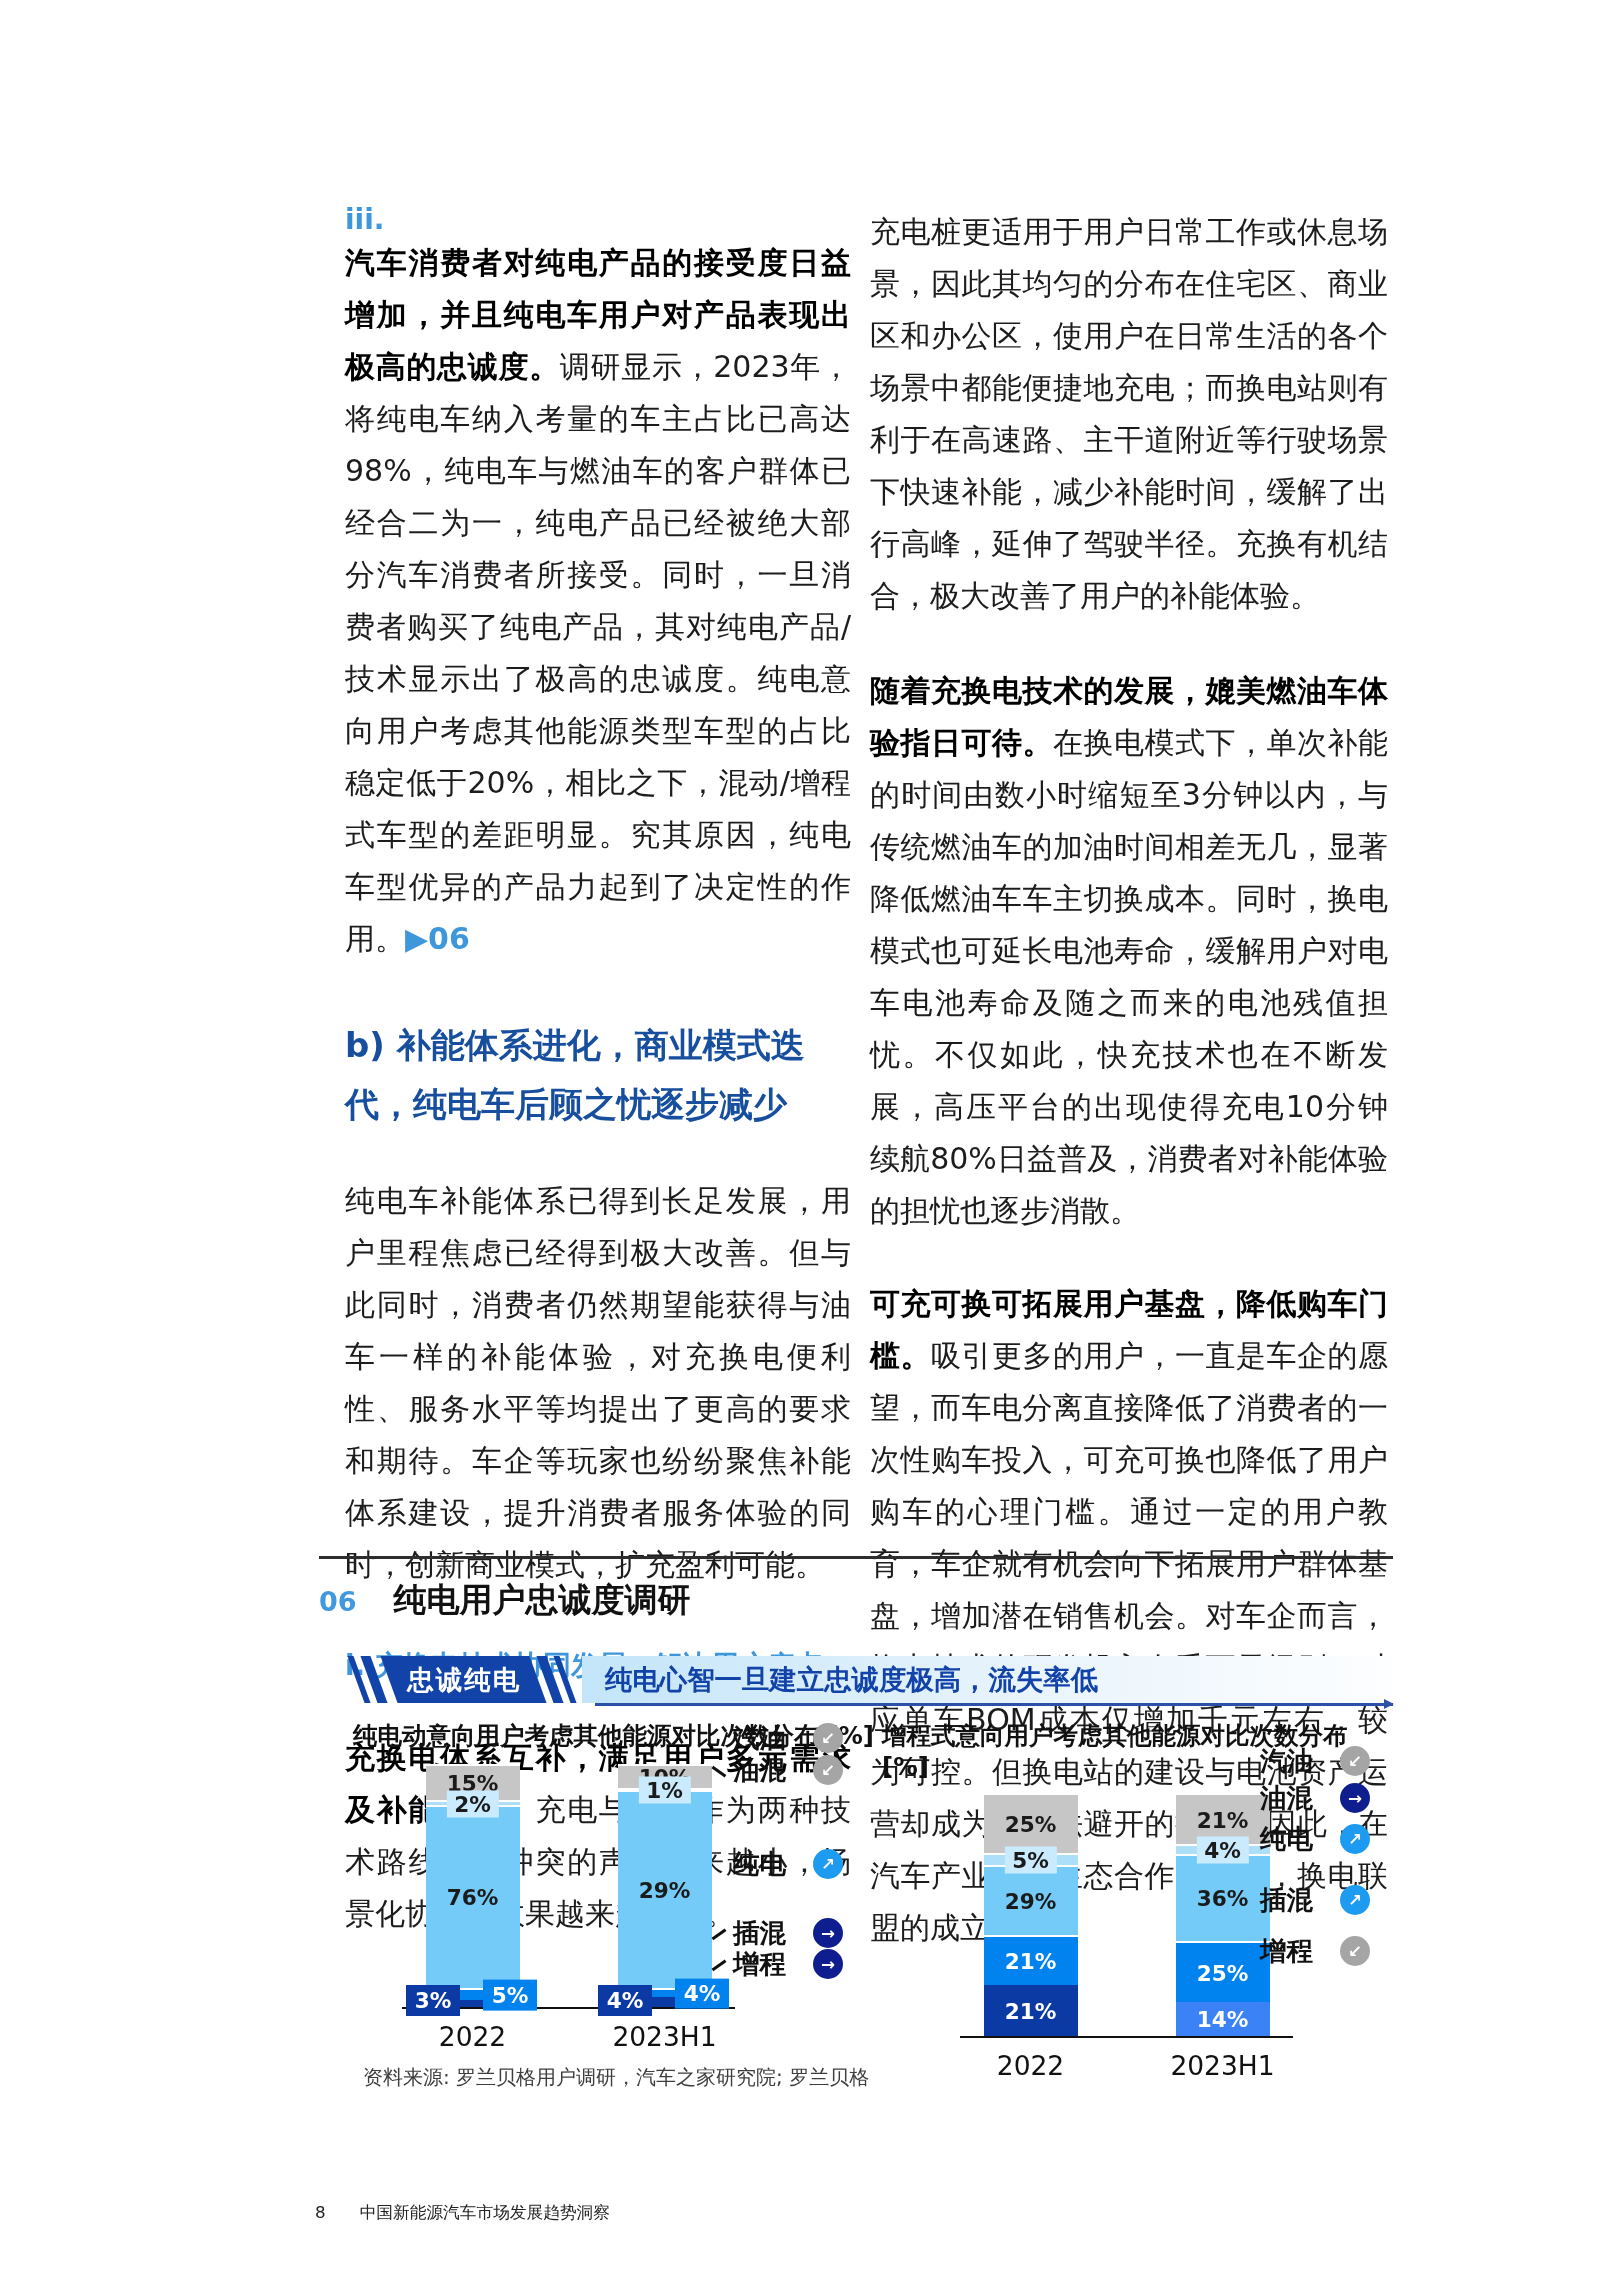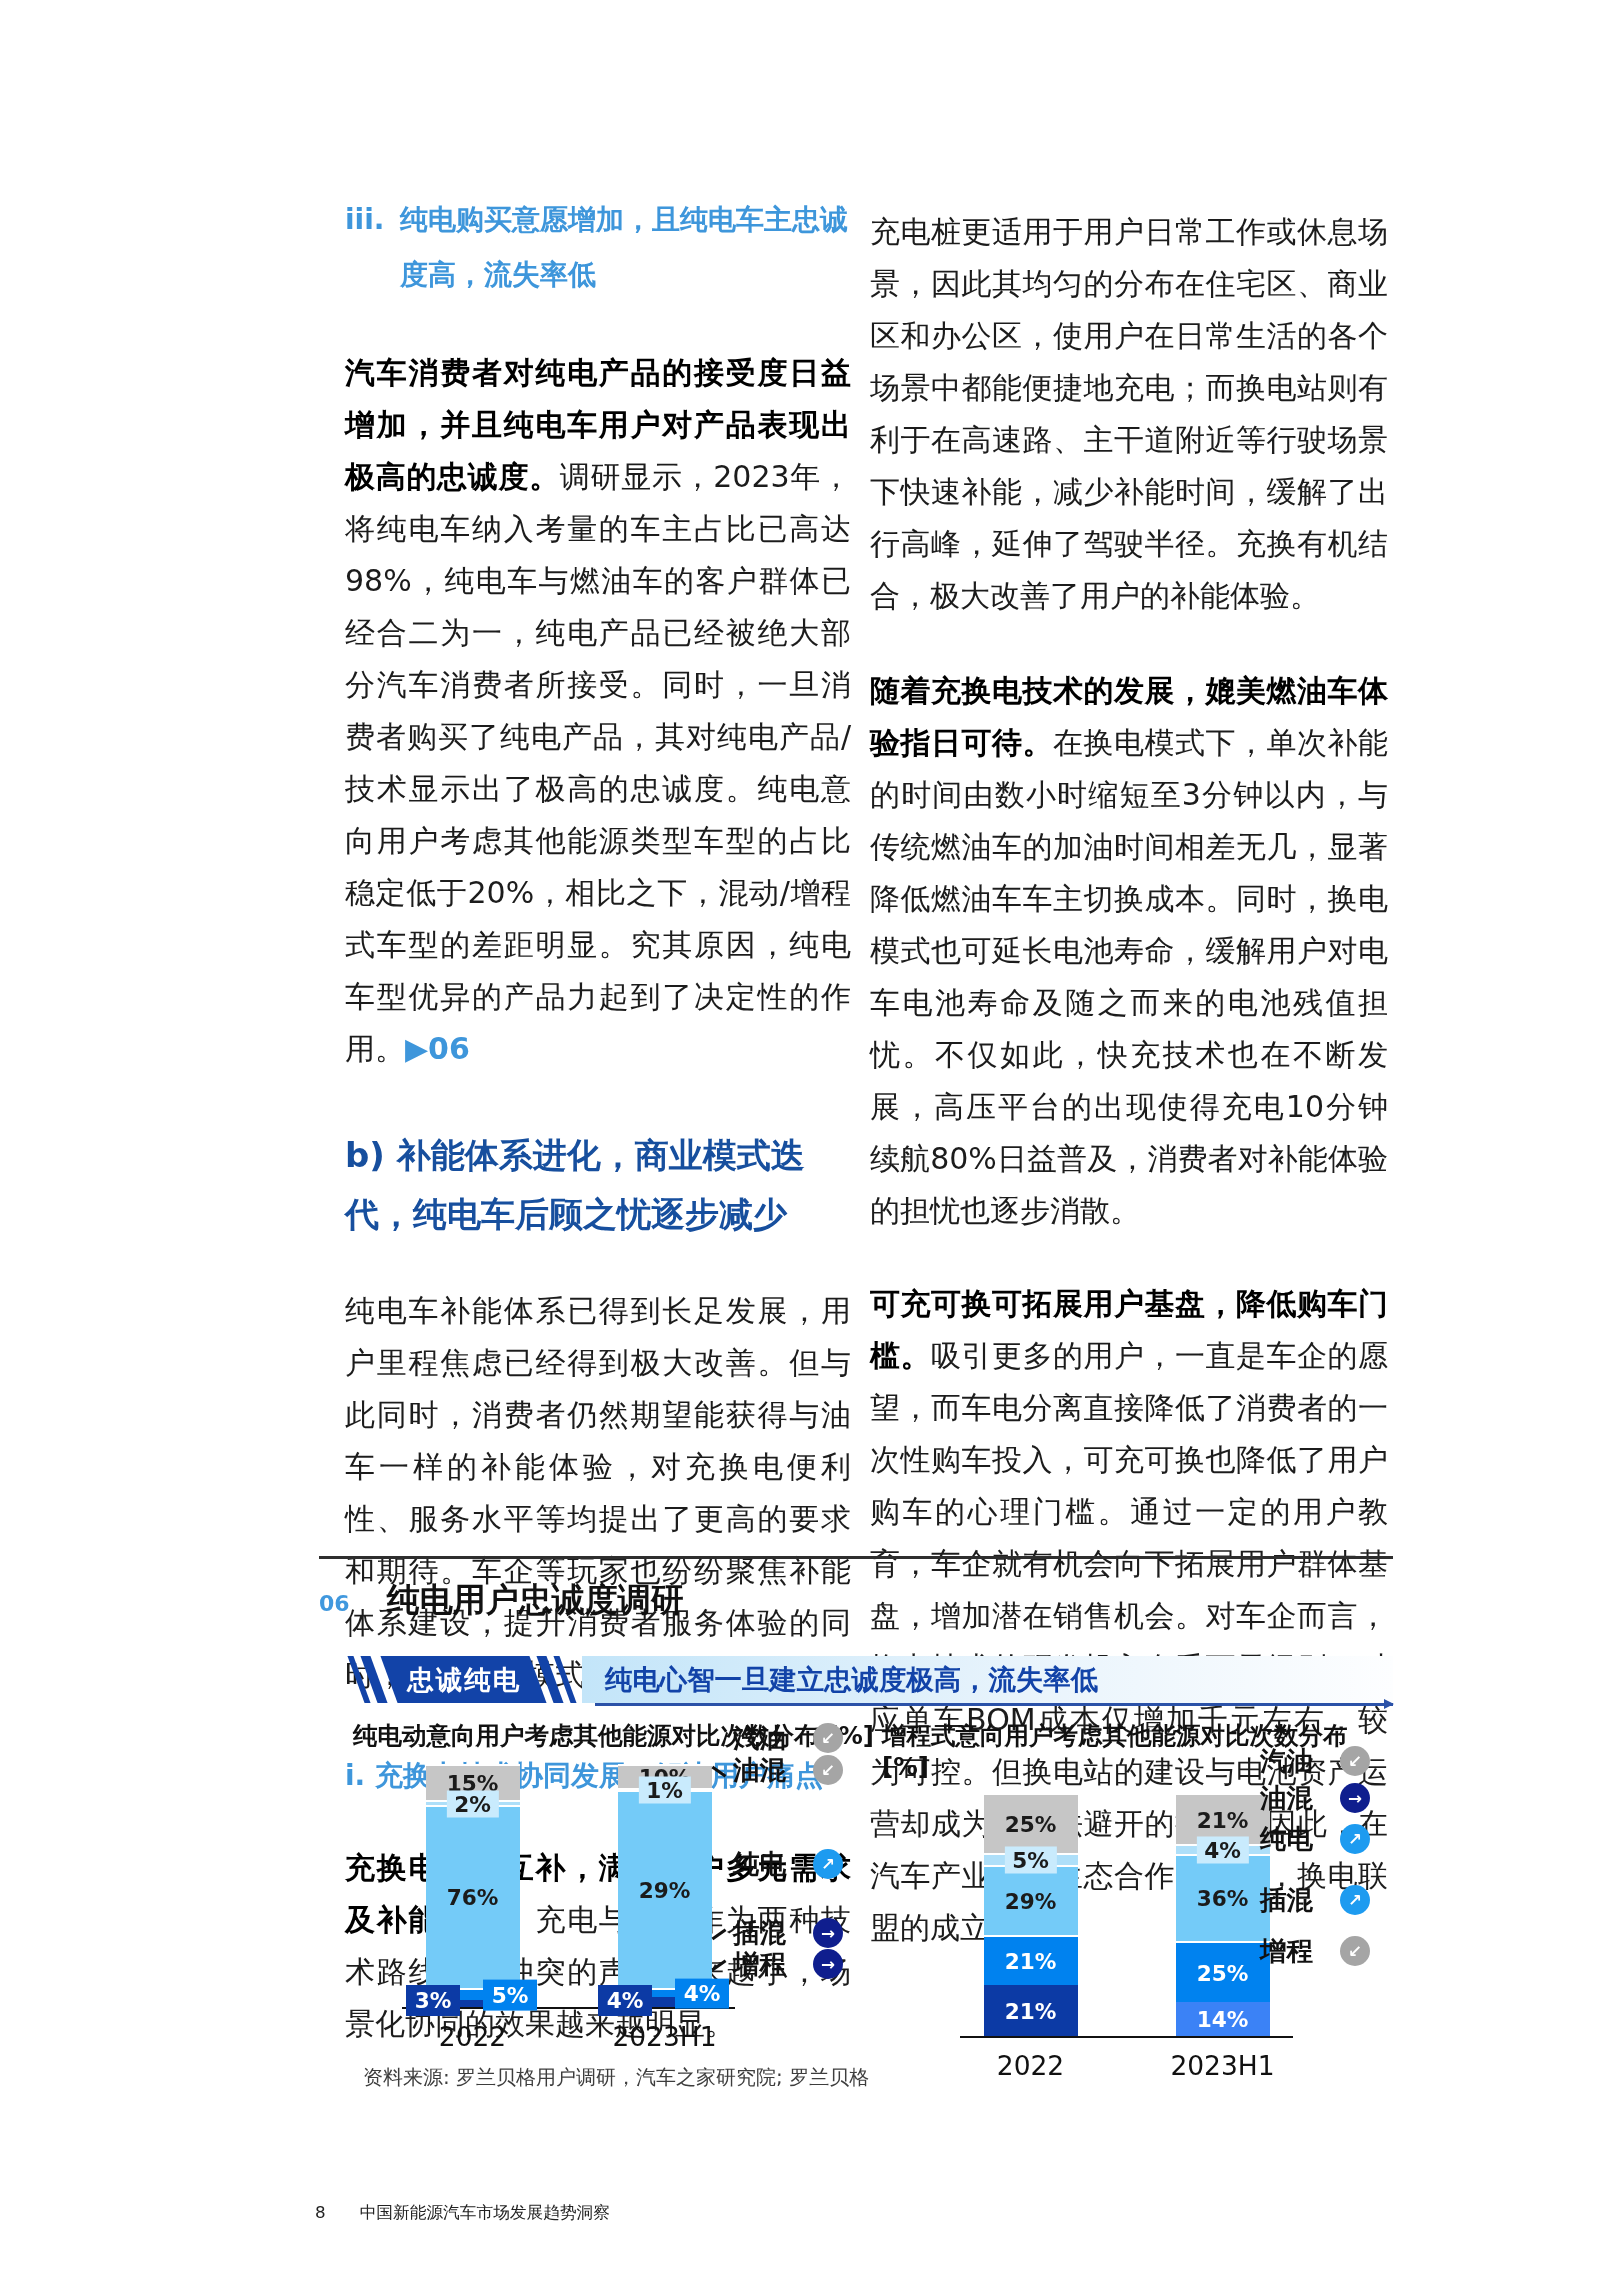--- a/index.html
+++ b/index.html
@@ -21,21 +21,21 @@
   .mt-p2{margin-top:41px !important;}
   .mt-ihead{margin-top:47px;}
   .mt-p3{margin-top:39px !important;}
   .mt-rp2{margin-top:43px !important;}
   .mt-iihead{margin-top:53px;}
   .mt-rp3{margin-top:41px !important;}
   
   .figure{position:absolute;left:319px;top:1556px;width:1074px;}
   .fig-rule{height:2.9px;background:#2e2e2e;}
   .fig-header{display:flex;gap:37px;margin-top:19.6px;align-items:baseline;}
-  .fig-num{color:#4098DE;font-weight:bold;font-size:22px;}
+  .fig-num{color:#4098DE;font-weight:bold;font-size:27px;}
   .fig-title{font-weight:bold;font-size:33px;color:#111;}
   .banner{margin-top:33px;margin-left:37px;position:relative;display:flex;align-items:stretch;height:47px;}
   .badge-group{display:flex;align-items:stretch;}
   .slash{width:9.8px;background:#1243A8;transform:skewX(20deg);margin-right:6.9px;}
   .slash.thin{width:5.9px;}
   .slash.after{margin-right:0;margin-left:6.9px;}
   .badge{background:#1243A8;transform:skewX(20deg);display:flex;align-items:center;justify-content:center;width:149px;margin-left:3.9px;}
   .badge span{transform:skewX(-20deg);color:#fff;font-weight:bold;font-size:26.5px;letter-spacing:2px;}
   .strip{flex:1;margin-left:13.7px;background:linear-gradient(90deg,#C3E5F9 0%,#E9F4FC 55%,#FDFEFF 100%);
          display:flex;align-items:center;padding-left:23.5px;font-weight:bold;font-size:27.4px;color:#1243A8;}
@@ -77,21 +77,20 @@
           font-size:16.7px;color:#222;}
 </style>
 </head>
 <body>
 
 <div class="page">
 
   <div class="col col-left">
     <div class="h-sub h-iii">
       <span class="num">iii.</span>
-      <span>纯电购买意愿增加，且纯电车主忠诚度高，流失率低</span>
     </div>
     <p class="mt-lead1"><span class="lead">汽车消费者对纯电产品的接受度日益增加，并且纯电车用户对产品表现出极高的忠诚度。</span><span>调研显示，2023年，将纯电车纳入考量的车主占比已高达98%，纯电车与燃油车的客户群体已经合二为一，纯电产品已经被绝大部分汽车消费者所接受。同时，一旦消费者购买了纯电产品，其对纯电产品/技术显示出了极高的忠诚度。纯电意向用户考虑其他能源类型车型的占比稳定低于20%，相比之下，混动/增程式车型的差距明显。究其原因，纯电车型优异的产品力起到了决定性的作用。</span><span class="ref">▶06</span></p>
     <div class="h-b mt-bhead">b) 补能体系进化，商业模式迭代，纯电车后顾之忧逐步减少</div>
     <p class="mt-p2">纯电车补能体系已得到长足发展，用户里程焦虑已经得到极大改善。但与此同时，消费者仍然期望能获得与油车一样的补能体验，对充换电便利性、服务水平等均提出了更高的要求和期待。车企等玩家也纷纷聚焦补能体系建设，提升消费者服务体验的同时，创新商业模式，扩充盈利可能。</p>
     <div class="h-sub mt-ihead">i. 充换电技术协同发展，解决用户痛点</div>
     <p class="mt-p3"><span class="lead">充换电体系互补，满足用户多元需求及补能体验。</span><span>充电与换电作为两种技术路线，其冲突的声音越来越小，场景化协同的效果越来越明显。</span></p>
   </div>
 
   <div class="col col-right">
     <p>充电桩更适用于用户日常工作或休息场景，因此其均匀的分布在住宅区、商业区和办公区，使用户在日常生活的各个场景中都能便捷地充电；而换电站则有利于在高速路、主干道附近等行驶场景下快速补能，减少补能时间，缓解了出行高峰，延伸了驾驶半径。充换有机结合，极大改善了用户的补能体验。</p>

